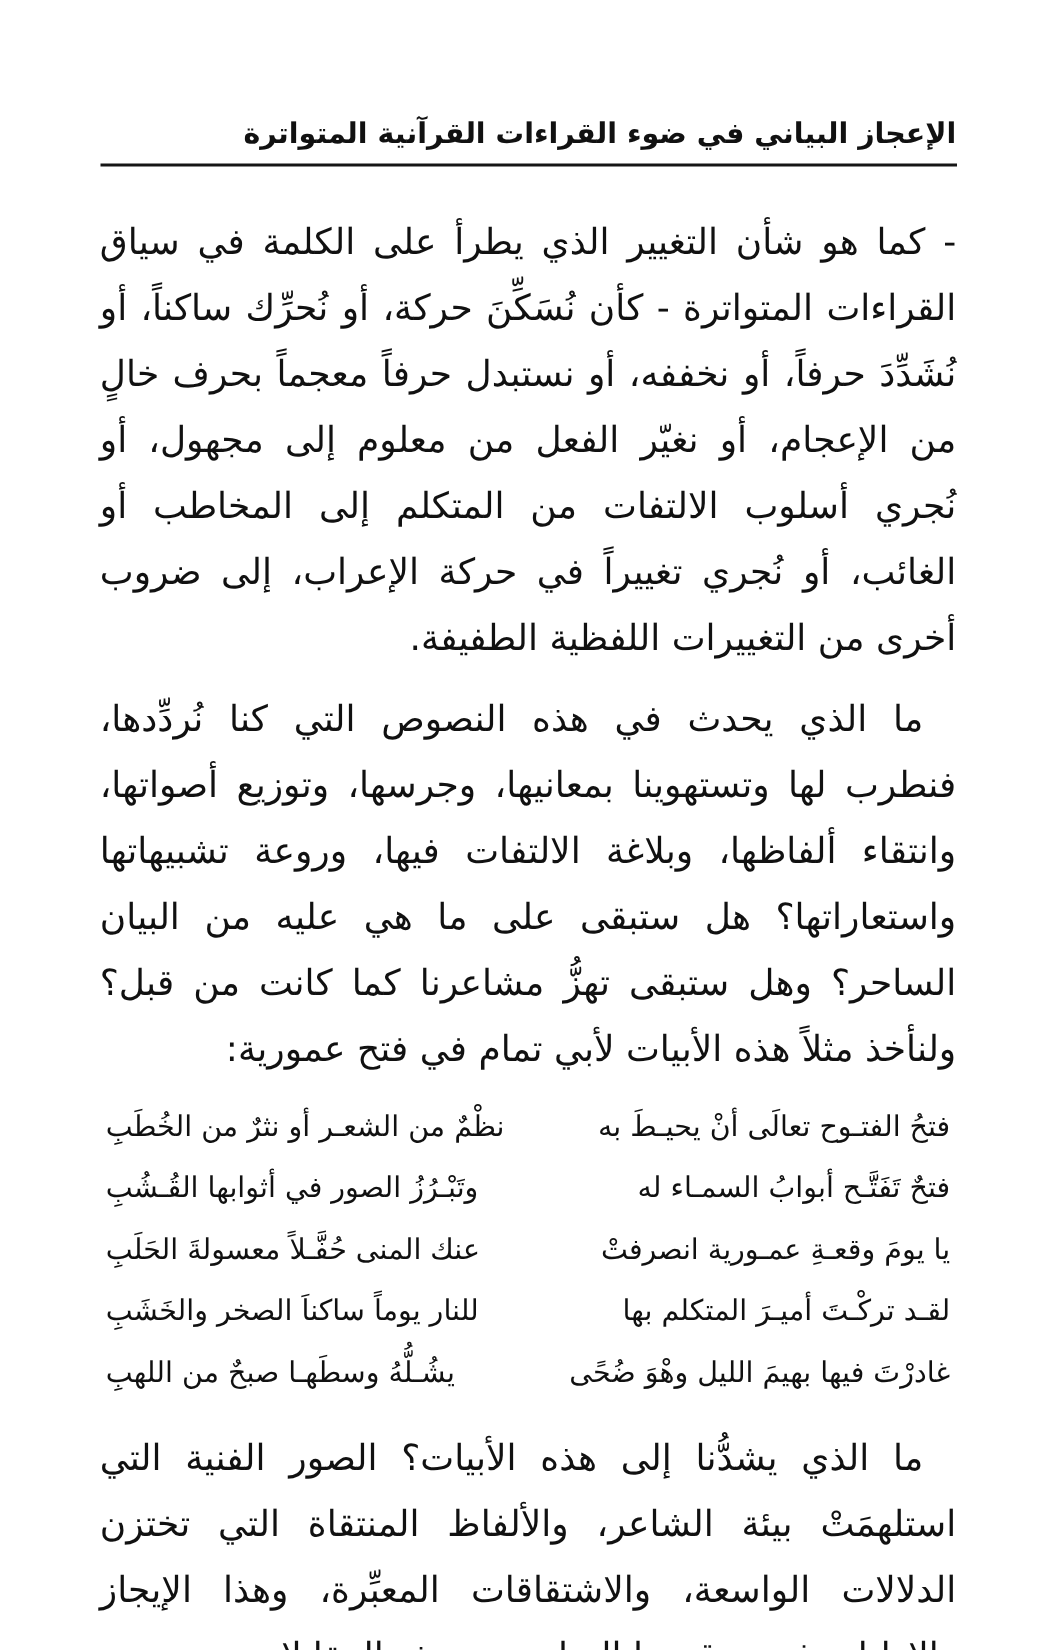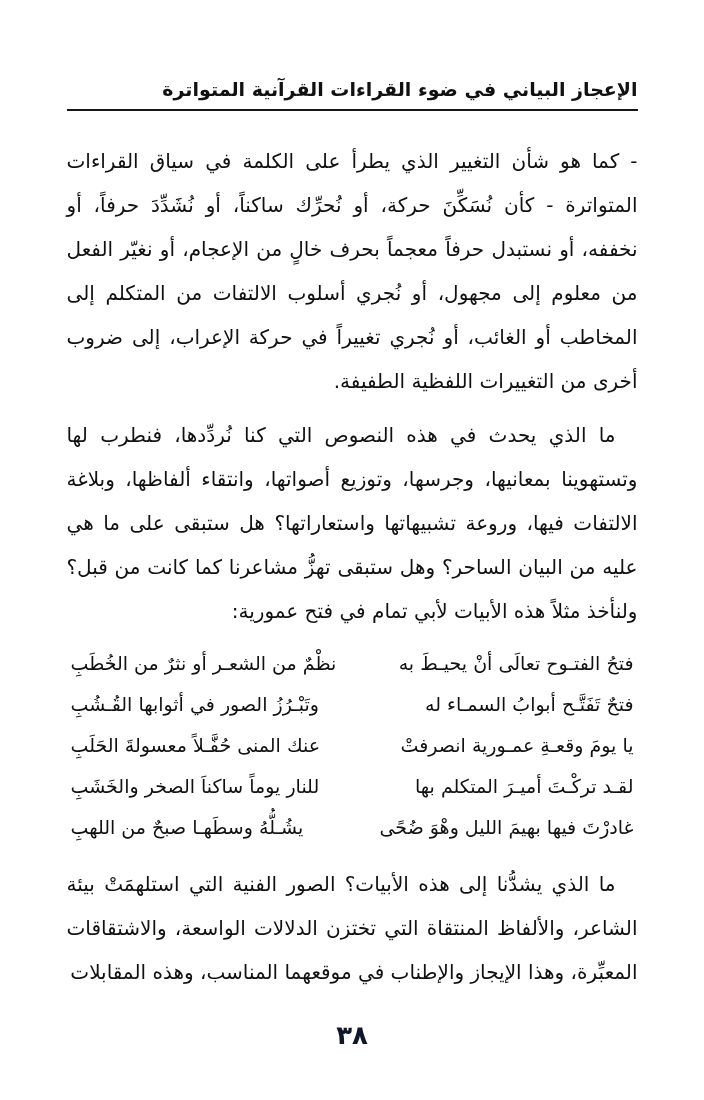--- a/index.html
+++ b/index.html
@@ -31,21 +31,21 @@
     font-size: 19px;
     font-weight: bold;
     text-align: right;
     letter-spacing: 0;
   }
   .body-text {
     flex: 0 0 auto;
   }
   p.para {
     margin: 0 0 10px 0;
-    font-size: 20px;
+    font-size: 24px;
     line-height: 44px;
     text-align: justify;
     text-justify: inter-word;
   }
   p.para.indent {
     text-indent: 22px;
   }
   .poem {
     margin: 10px 4px 14px 4px;
   }

